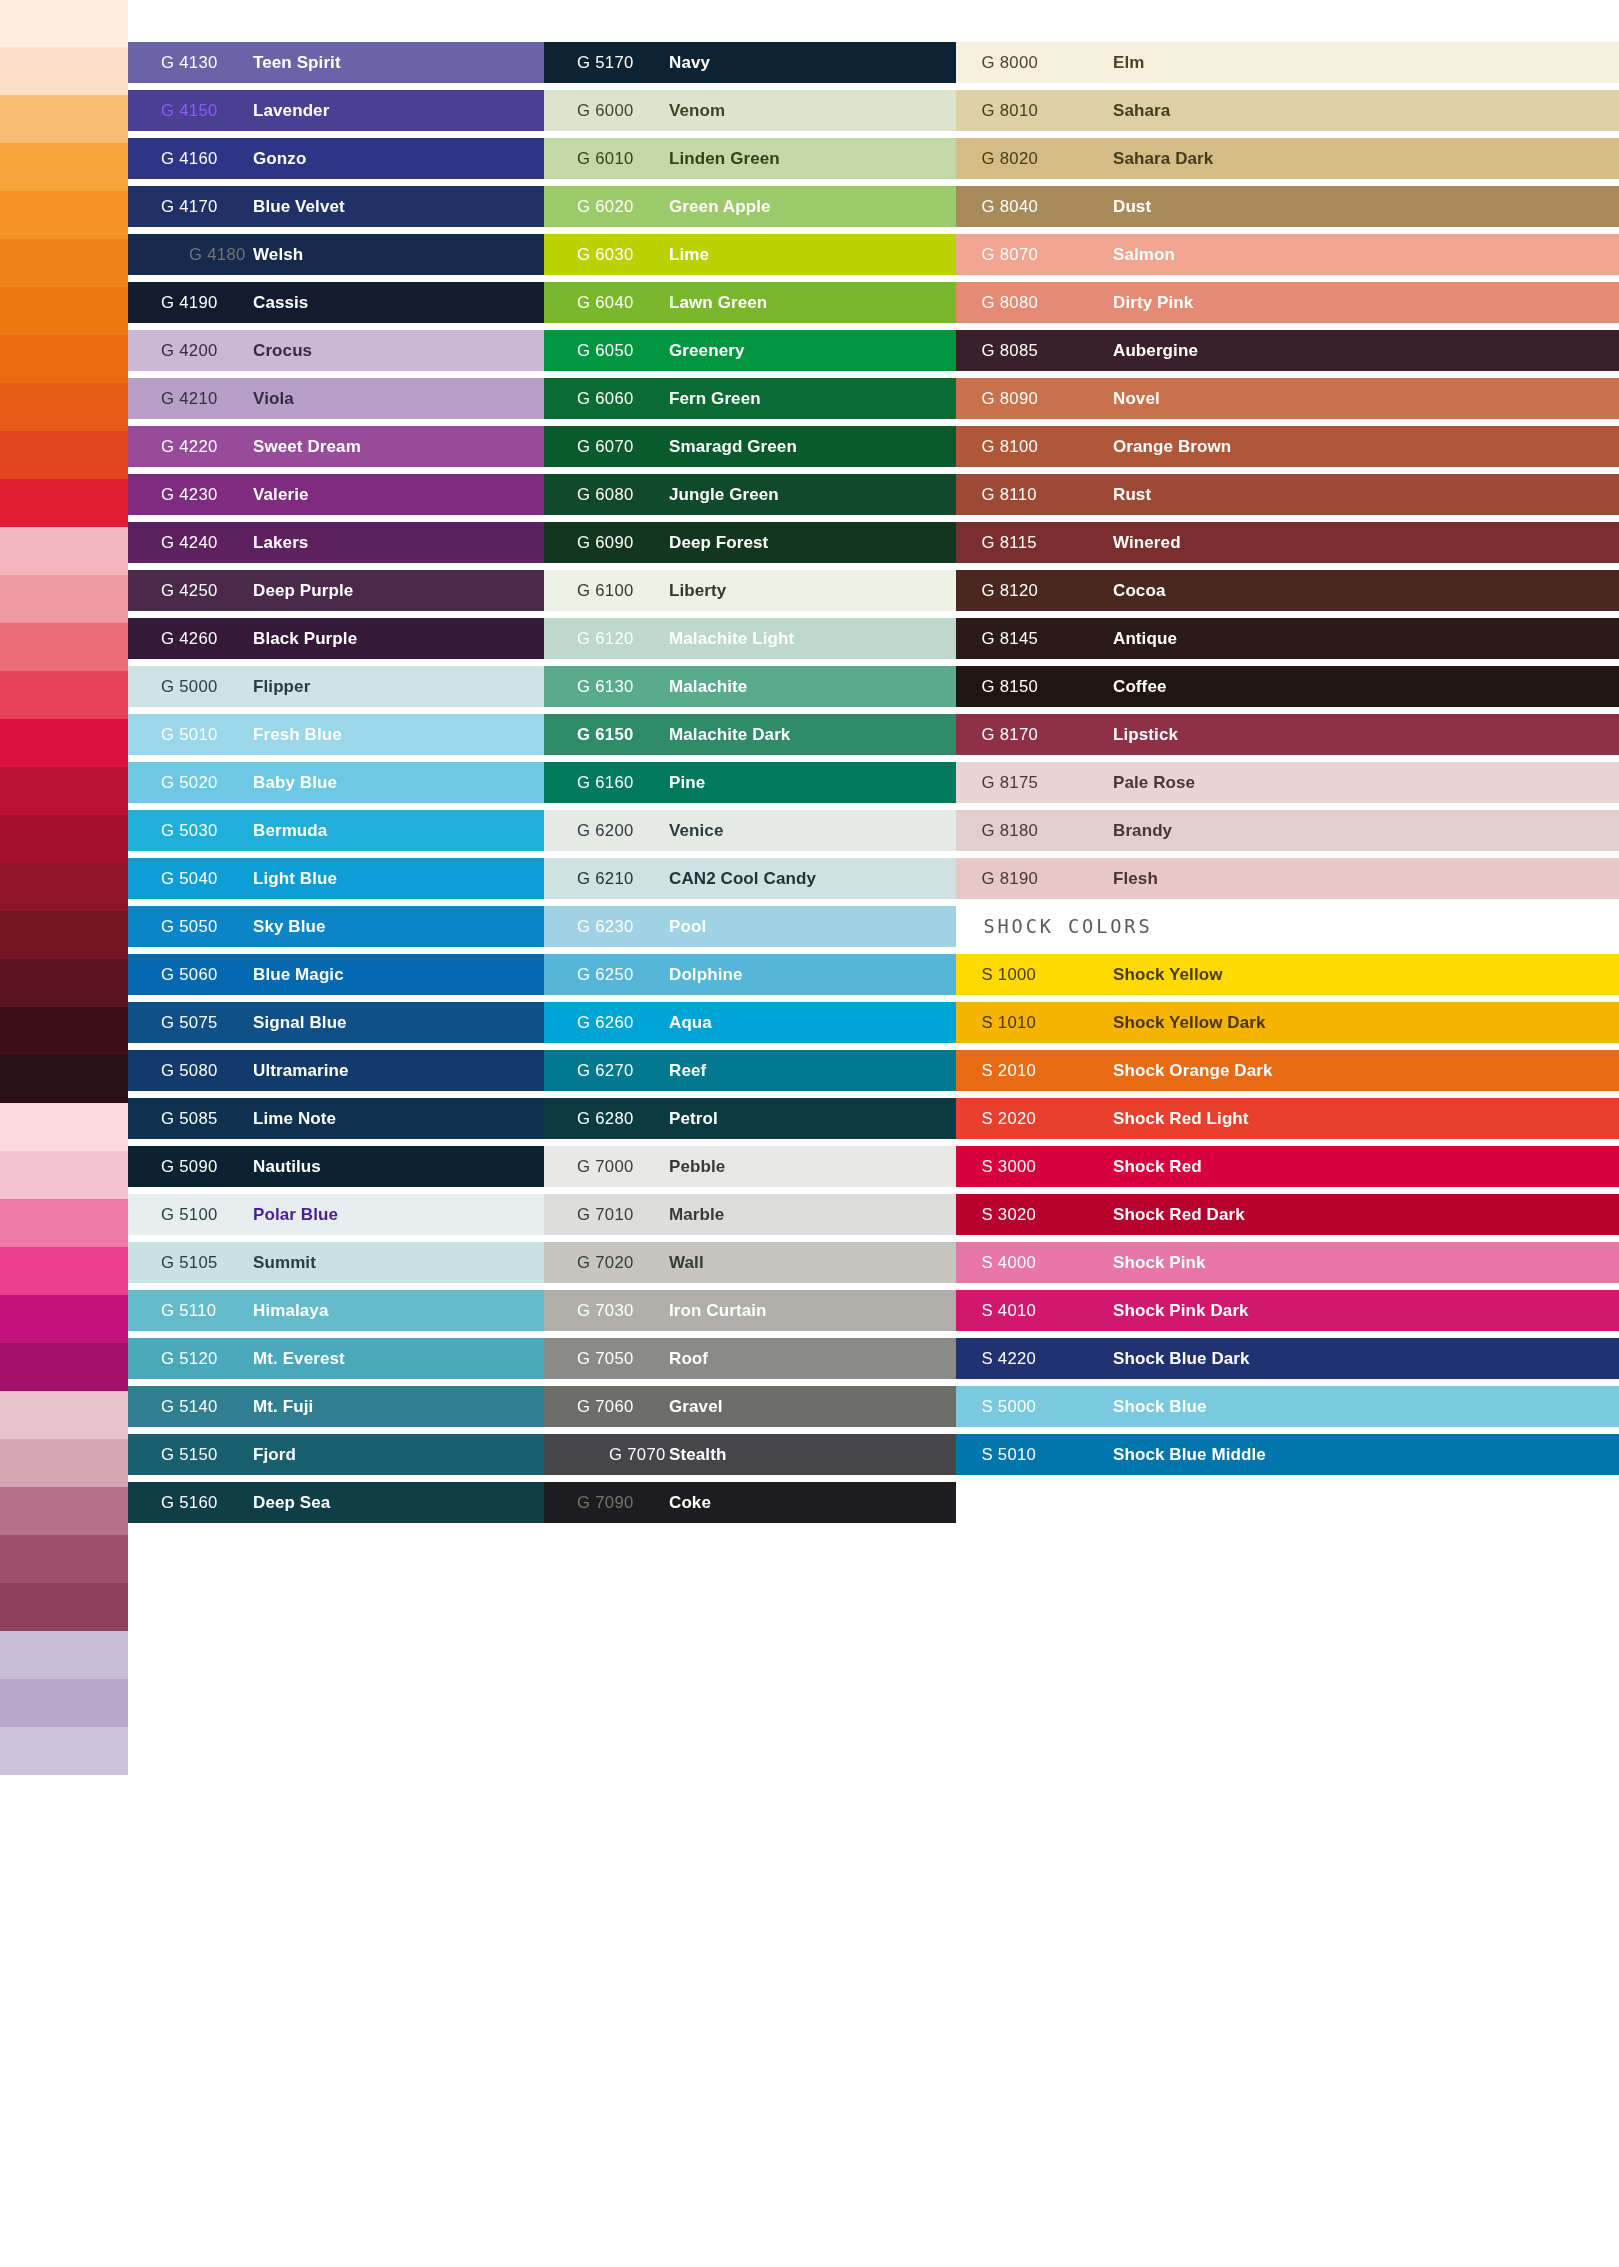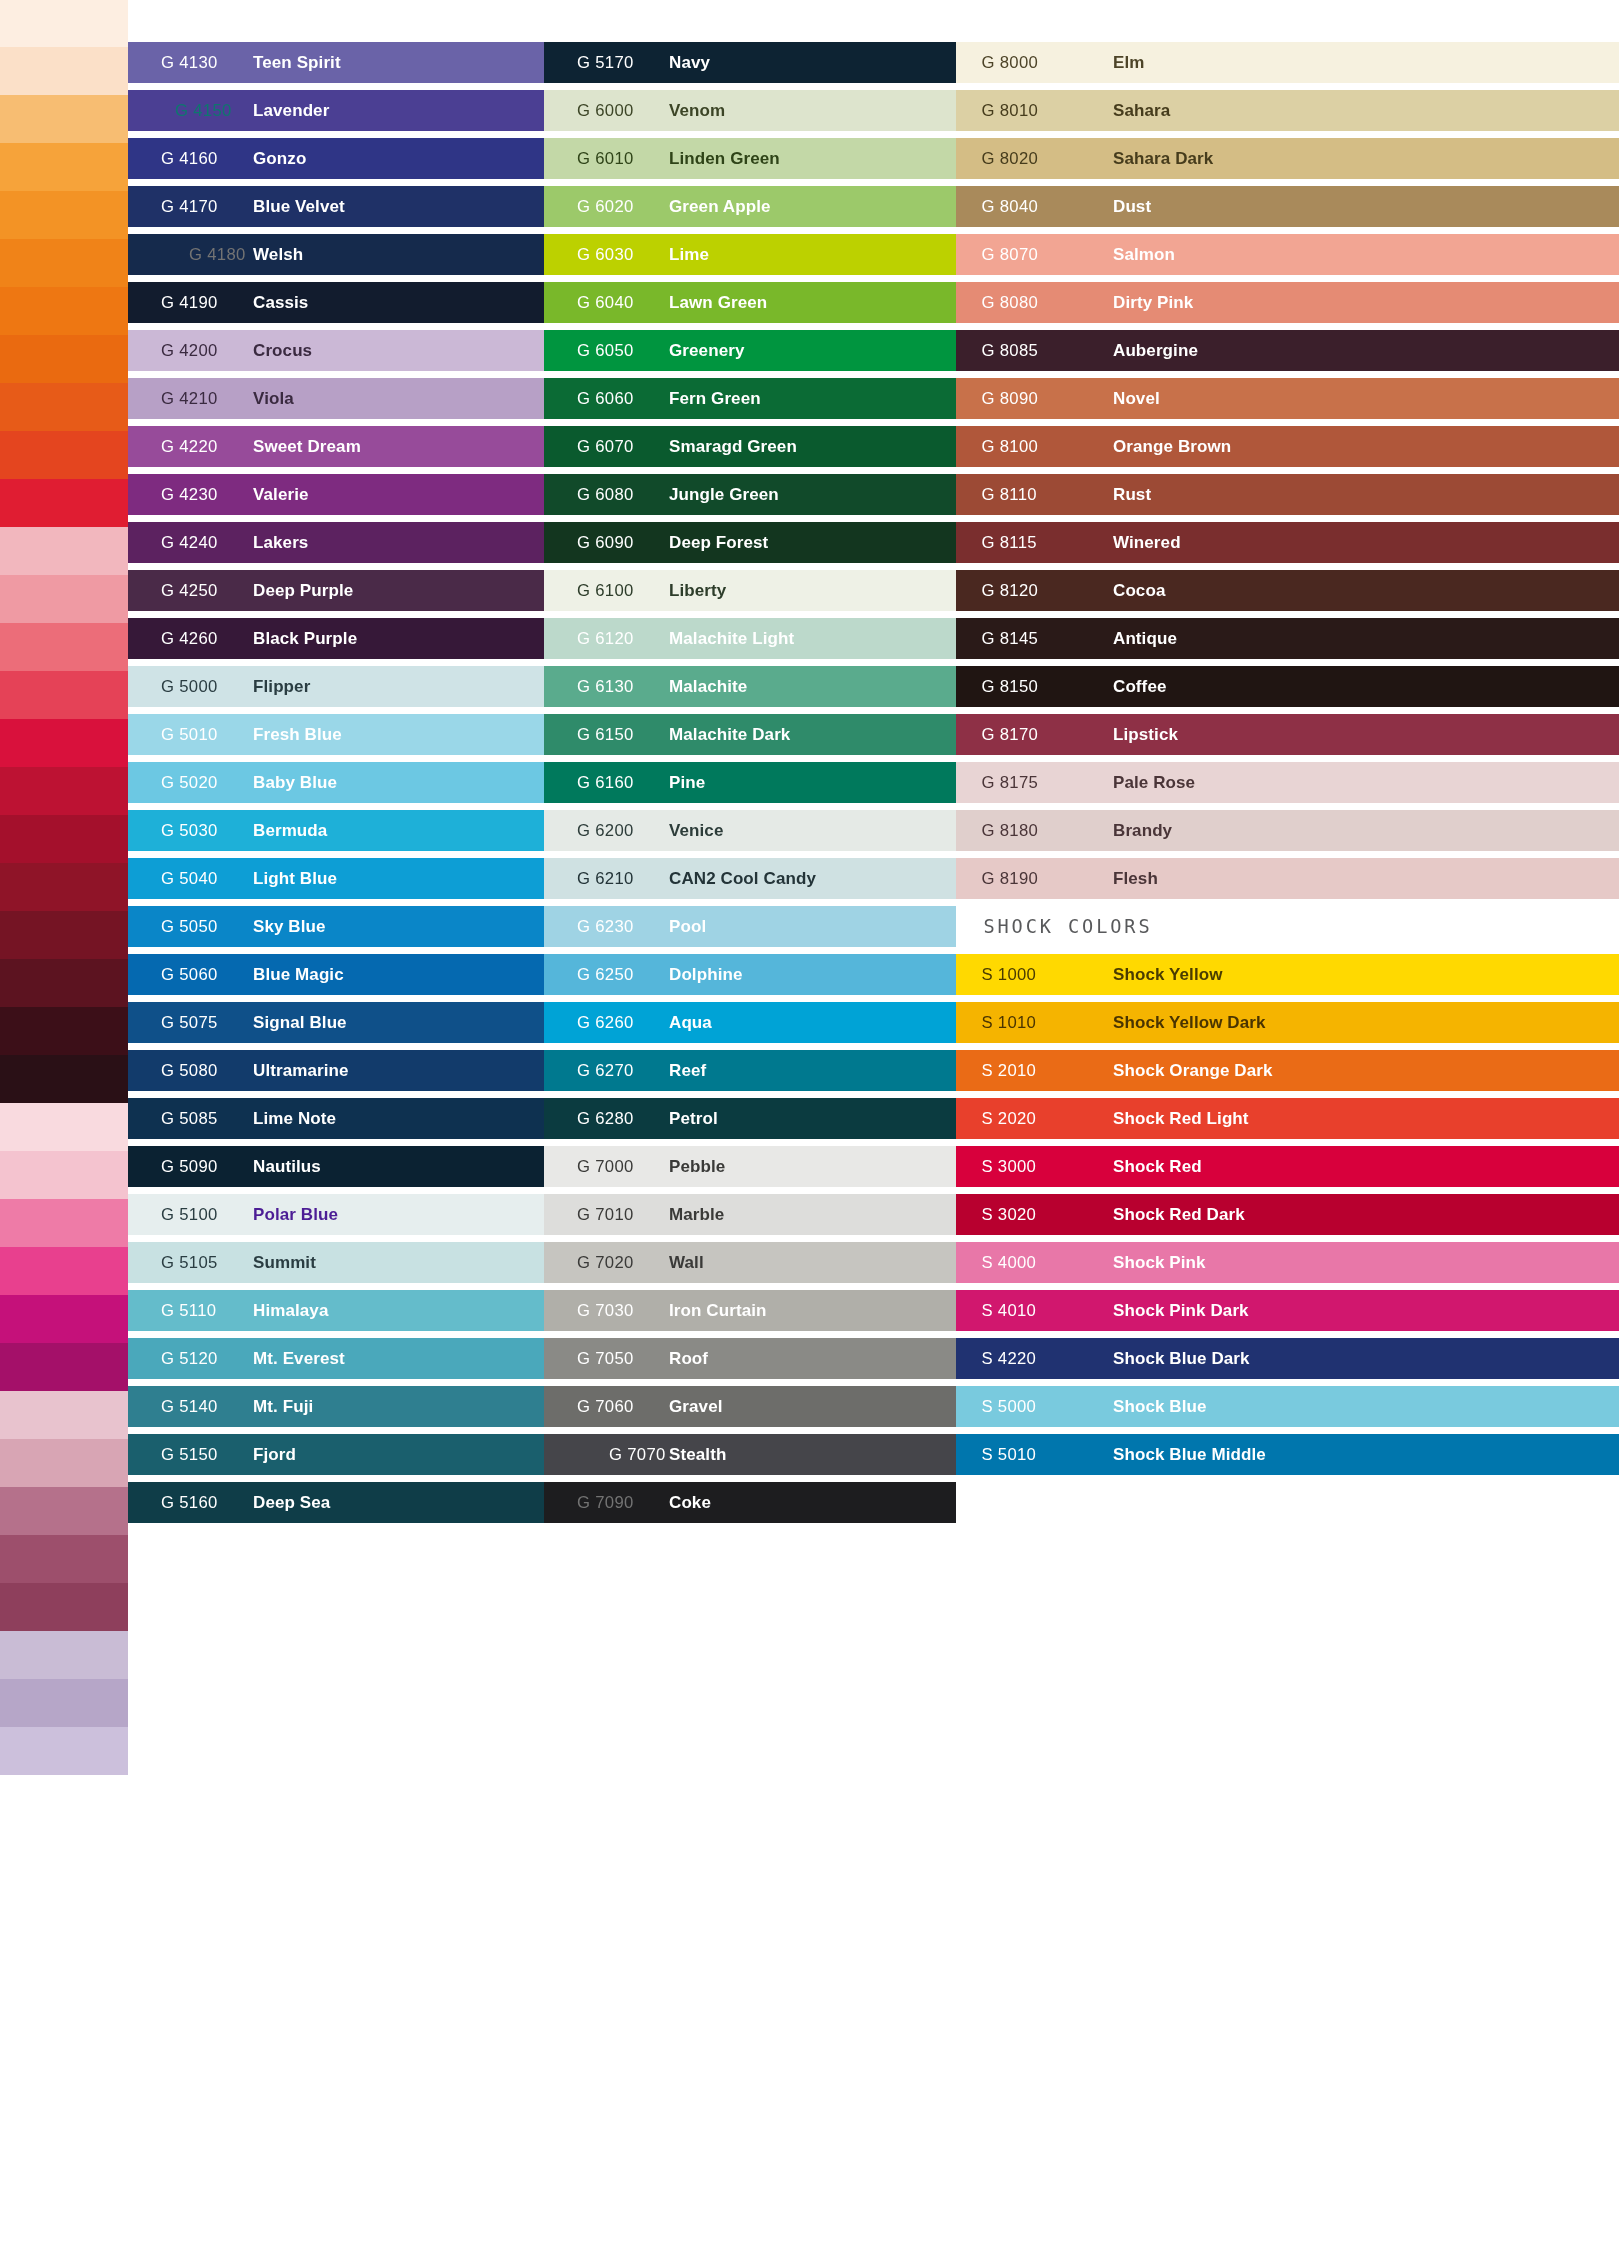--- a/index.html
+++ b/index.html
@@ -81,21 +81,21 @@
     </div>
 
   <div class="col" id="col1">
       <div class="row">
         <div class="bar" style="background: rgb(106, 99, 168);"></div>
         <div class="code" style="color: rgb(255, 255, 255);">G 4130</div>
         <div class="name" style="color: rgb(255, 255, 255);">Teen Spirit</div>
       </div>
       <div class="row">
         <div class="bar" style="background: rgb(75, 63, 147);"></div>
-        <div class="code" style="color: #0f766e; margin-left: 14px;">G 4150</div>
+        <div class="code" style="color: #8b5cf6;">G 4150</div>
         <div class="name" style="color: rgb(255, 255, 255);">Lavender</div>
       </div>
       <div class="row">
         <div class="bar" style="background: rgb(47, 53, 134);"></div>
         <div class="code" style="color: rgb(255, 255, 255);">G 4160</div>
         <div class="name" style="color: rgb(255, 255, 255);">Gonzo</div>
       </div>
       <div class="row">
         <div class="bar" style="background: rgb(31, 49, 103);"></div>
         <div class="code" style="color: rgb(255, 255, 255);">G 4170</div>
@@ -303,21 +303,21 @@
         <div class="code" style="color: rgb(255, 255, 255);">G 6120</div>
         <div class="name" style="color: rgb(255, 255, 255);">Malachite Light</div>
       </div>
       <div class="row">
         <div class="bar" style="background: rgb(90, 171, 141);"></div>
         <div class="code" style="color: rgb(255, 255, 255);">G 6130</div>
         <div class="name" style="color: rgb(255, 255, 255);">Malachite</div>
       </div>
       <div class="row">
         <div class="bar" style="background: rgb(47, 139, 106);"></div>
-        <div class="code" style="color: rgb(255, 255, 255);">G 6150</div>
+        <div class="code" style="color: rgb(255, 255, 255); font-weight: bold;">G 6150</div>
         <div class="name" style="color: rgb(255, 255, 255);">Malachite Dark</div>
       </div>
       <div class="row">
         <div class="bar" style="background: rgb(0, 121, 92);"></div>
         <div class="code" style="color: rgb(255, 255, 255);">G 6160</div>
         <div class="name" style="color: rgb(255, 255, 255);">Pine</div>
       </div>
       <div class="row">
         <div class="bar" style="background: rgb(229, 234, 230);"></div>
         <div class="code" style="color: rgb(45, 61, 58);">G 6200</div>

